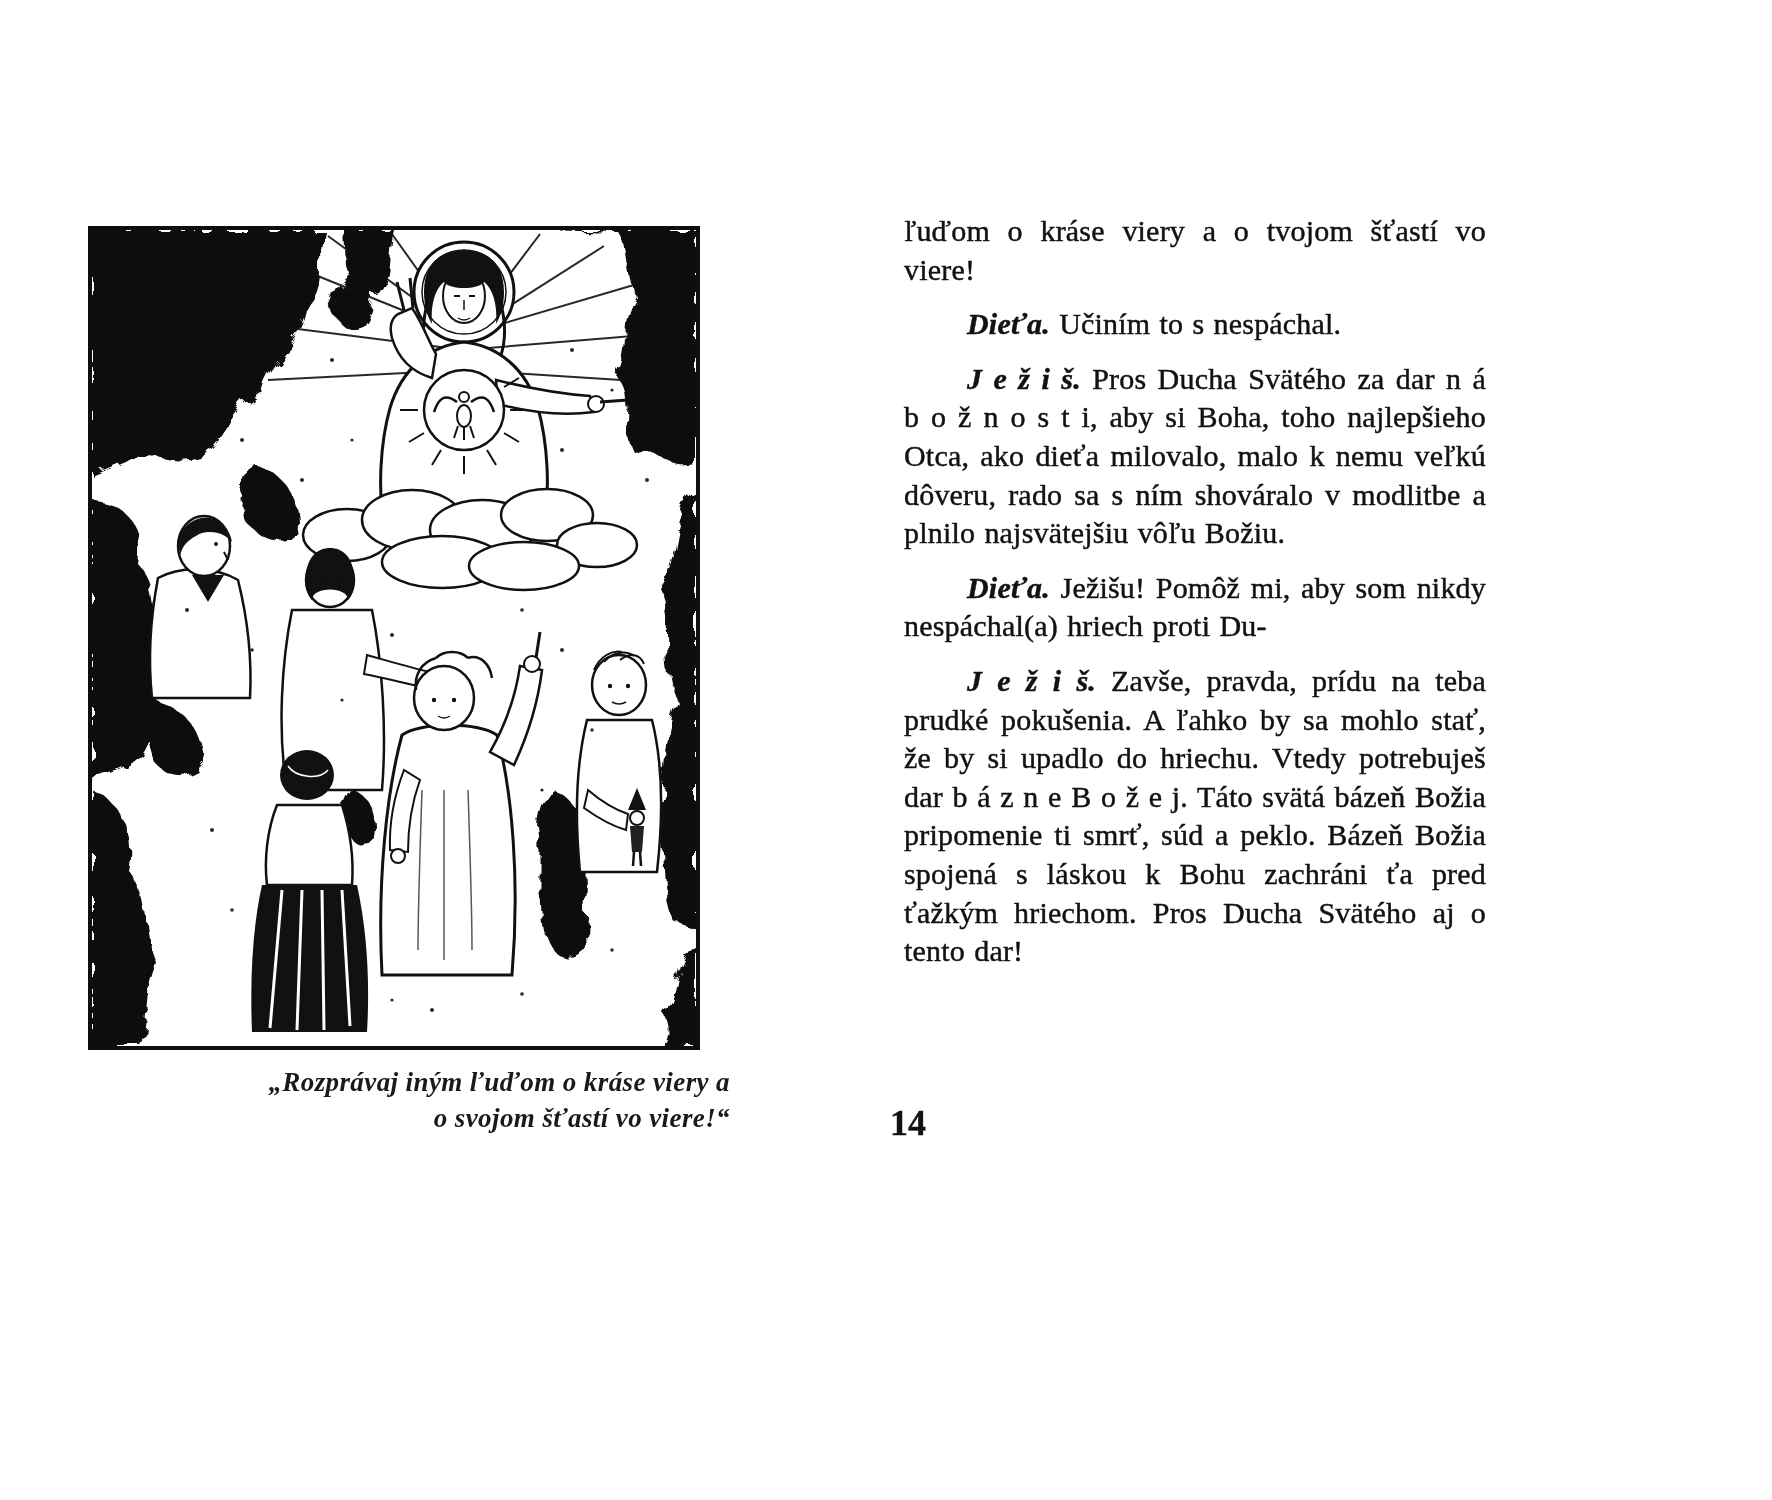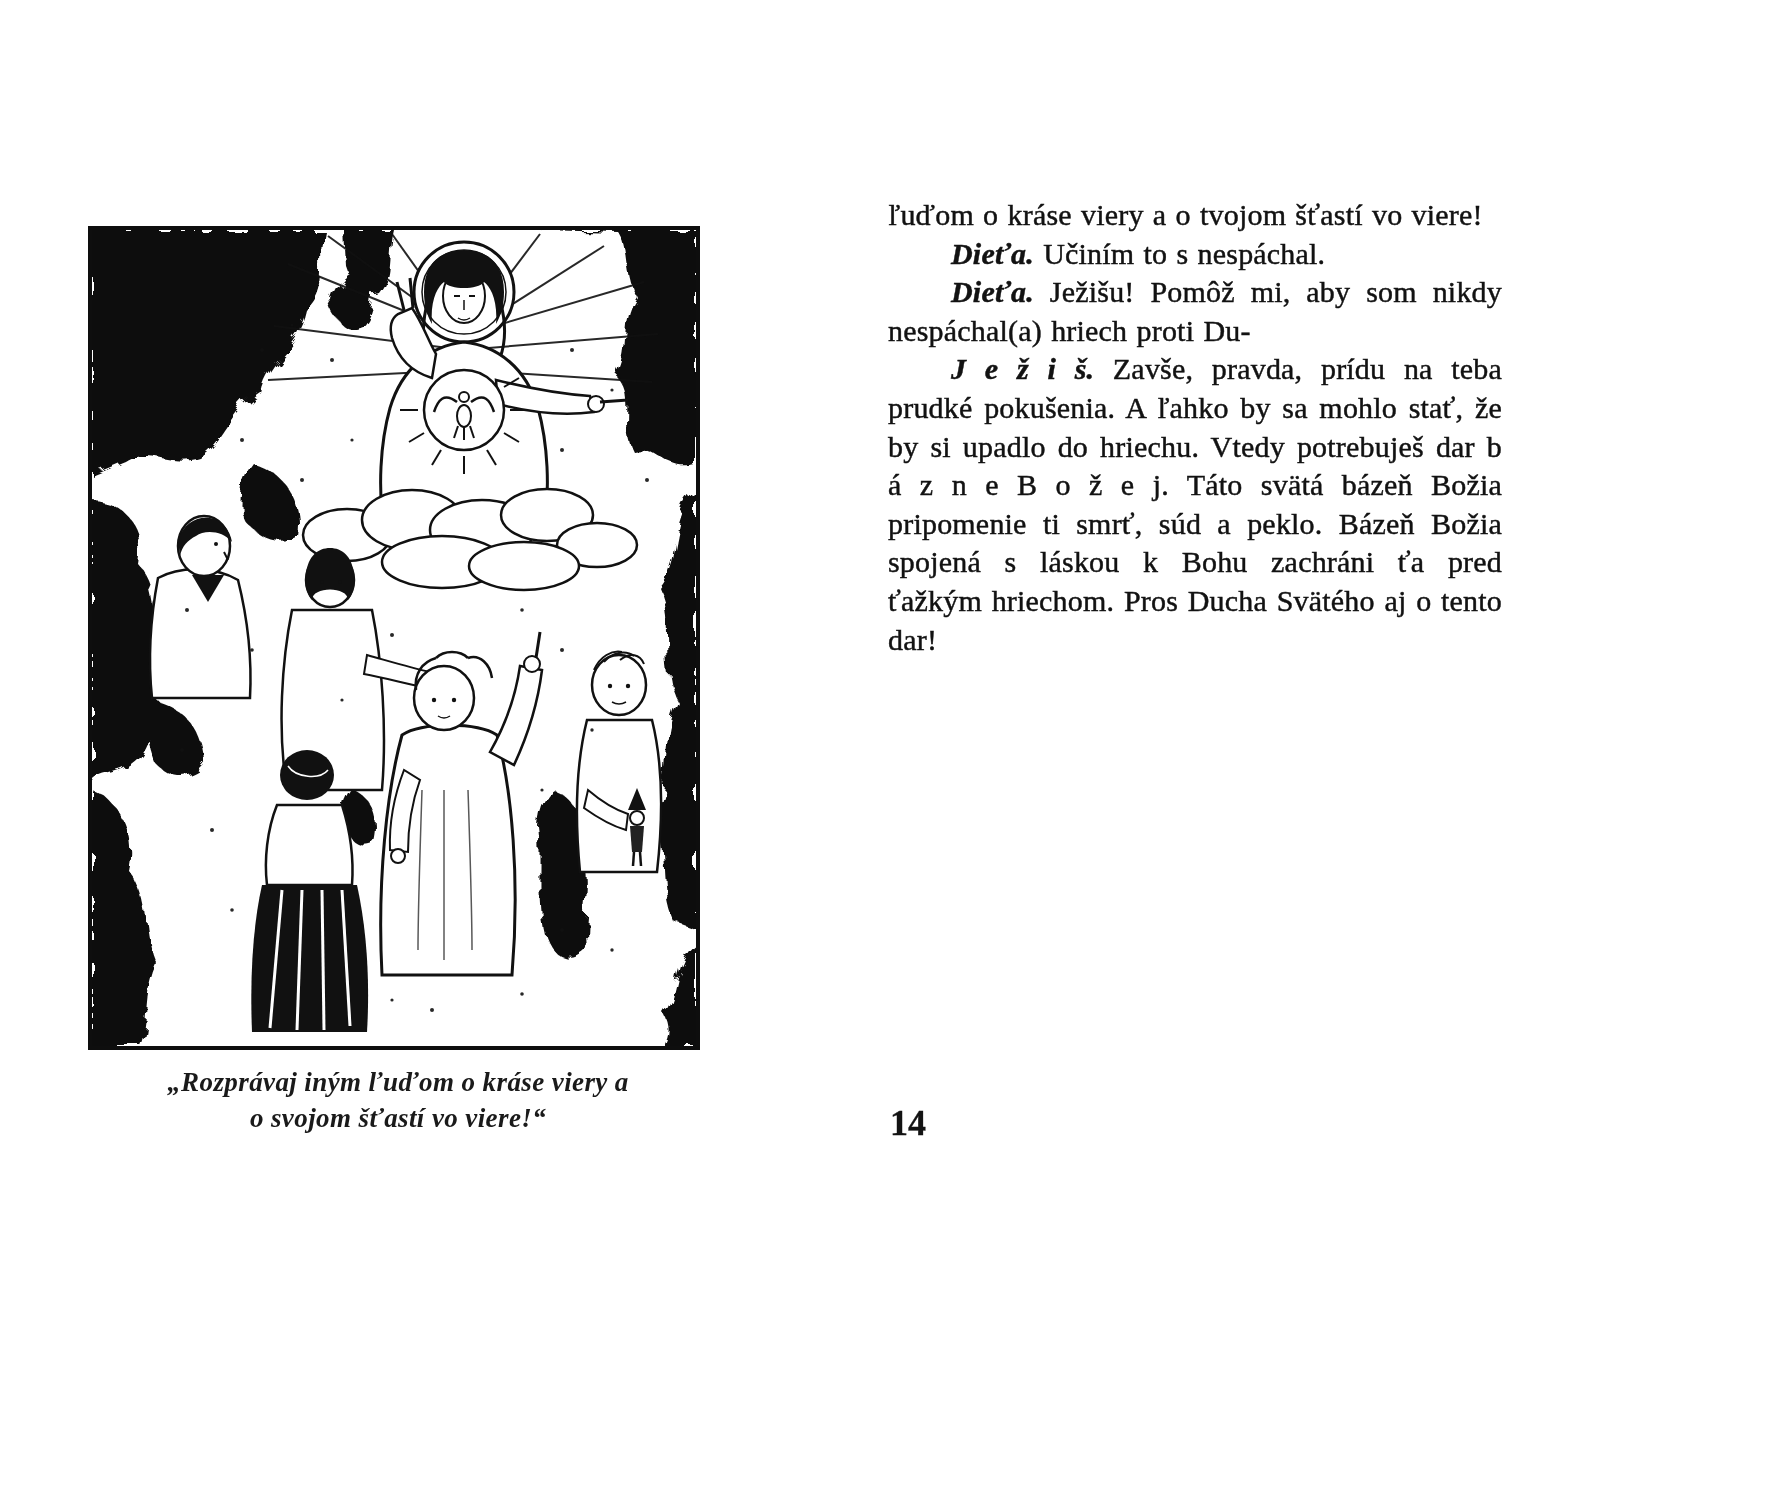--- a/index.html
+++ b/index.html
@@ -10,32 +10,32 @@
 
   
   .illustration-frame {
     position:absolute; left:88px; top:226px; width:612px; height:824px;
     border:4px solid #0e0e0e; box-sizing:border-box; background:#fff;
   }
   .illustration-frame svg { display:block; width:100%; height:100%; }
 
   .caption {
     position:absolute; left:66px; top:1064px; width:664px;
-    text-align:center; font-style:italic; font-weight:700;
+    text-align:right; font-style:italic; font-weight:700;
     font-size:27px; line-height:36px; color:#1a1a1a; letter-spacing:0.4px;
   }
 
   
   .text-col {
     position:absolute; left:888px; top:196px; width:614px;
     font-size:30px; line-height:38.6px; text-align:justify;
     color:#121212; -webkit-text-stroke:0.45px #121212;
     letter-spacing:0.2px; word-spacing:1.5px;
   }
-  .para { margin:0; text-indent:2.1em; }
+  .para { margin:16px; text-indent:2.1em; }
   .para.cont { text-indent:0; }
   .speaker { font-weight:700;font-style:italic; }
 
   .page-number {
     position:absolute; left:890px; top:1102px;
     font-size:36px; font-weight:700; -webkit-text-stroke:0.3px #121212;
   }
 </style>
 </head>
 <body>
@@ -245,20 +245,21 @@
     </div>
   </div>
 
   <div>
     <div class="text-col">
 
       <p class="para cont"><span class="speaker"></span><span>ľuďom o kráse viery a o tvojom šťastí vo viere!</span></p>
 
       <p class="para"><span class="speaker">Dieťa.</span> <span>Učiním to s nespáchal.</span></p>
 
+      <p class="para"><span class="speaker">J e ž i š.</span> <span>Pros Ducha Svätého za dar n á b o ž n o s t i, aby si Boha, toho najlepšieho Otca, ako dieťa milovalo, malo k nemu veľkú dôveru, rado sa s ním shováralo v modlitbe a plnilo najsvätejšiu vôľu Božiu.</span></p>
 
 
       <p class="para"><span class="speaker">Dieťa.</span> <span>Ježišu! Pomôž mi, aby som nikdy nespáchal(a) hriech proti Du-</span></p>
 
       <p class="para"><span class="speaker">J e ž i š.</span> <span>Zavše, pravda, prídu na teba prudké pokušenia. A ľahko by sa mohlo stať, že by si upadlo do hriechu. Vtedy potrebuješ dar b á z n e  B o ž e j. Táto svätá bázeň Božia pripomenie ti smrť, súd a peklo. Bázeň Božia spojená s láskou k Bohu zachráni ťa pred ťažkým hriechom. Pros Ducha Svätého aj o tento dar!</span></p>
 
     </div>
 
     <div class="page-number">14</div>
   </div>

